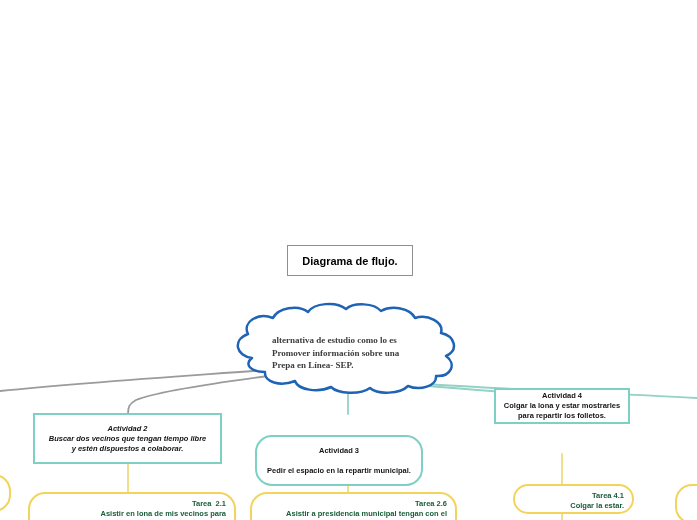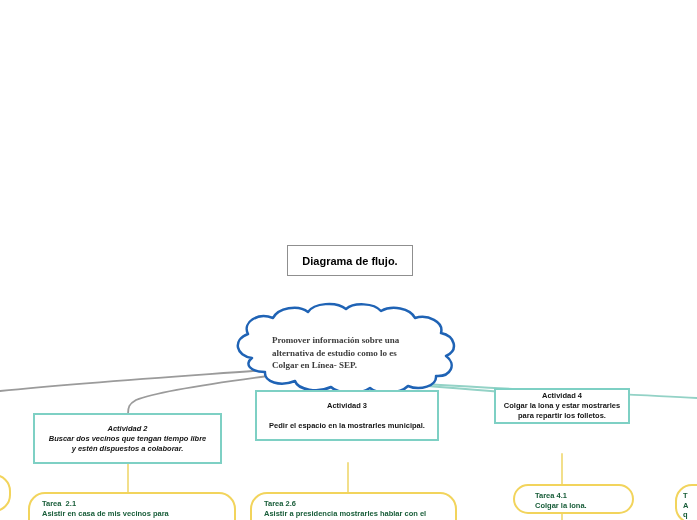--- a/index.html
+++ b/index.html
@@ -34,28 +34,29 @@
     position:absolute;left:272px;top:334px;width:160px;
     font-family:"Liberation Serif",serif;font-weight:bold;font-size:9px;
     line-height:12.5px;color:var(--cloud-text);background:transparent;
   }
   .activity{
     border:2px solid var(--activity-border);
     display:flex;flex-direction:column;justify-content:center;
     text-align:center;font-weight:bold;font-size:7.5px;line-height:10px;color:#141414;
   }
   #activity-2{left:33px;top:413px;width:189px;height:51px;font-style:italic;}
-  #activity-3{left:255px;top:390px;width:184px;height:51px;}
+  #activity-3{left:255px;top:435px;width:168px;height:51px;border-radius:17px;}
   #activity-4{left:494px;top:388px;width:136px;height:36px;}
   .activity .ln{min-height:10px;white-space:pre-wrap;}
 
   .task{
     border:2px solid var(--task-border);border-radius:17px;
     font-weight:bold;font-size:7.5px;line-height:9.5px;color:var(--task-text);
     padding:5px 8px 4px 12px;
+    text-align:right;
   }
   #task-2-1{left:28px;top:492px;width:208px;height:52px;}
   #task-3-1{left:250px;top:492px;width:207px;height:52px;}
   #task-4-1{left:513px;top:484px;width:121px;height:30px;padding-left:20px;}
   #task-right-partial{left:675px;top:484px;width:60px;height:40px;padding-left:6px;}
   #task-left-partial{left:-45px;top:474px;width:56px;height:38px;}
   .task .ln{min-height:9.5px;white-space:pre-wrap;}
 </style>
 </head>
 <body>
@@ -92,58 +93,58 @@
              C 318 393, 298 390, 295 381
              C 280 387, 264 382, 265 372
              C 250 372, 244 364, 252 358 Z"></path>
   </svg>
 
   <div class="node" id="title-box">
     <span>Diagrama de flujo.</span>
   </div>
 
   <div id="cloud-text">
+    <div class="ln">alternativa de estudio como lo es</div>
     <div class="ln">Promover información sobre una</div>
-    <div class="ln">alternativa de estudio como lo es</div>
-    <div class="ln">Colgar en Línea- SEP.</div>
+    <div class="ln">Prepa en Línea- SEP.</div>
   </div>
 
   <div class="node activity" id="activity-2">
     <div class="ln">Actividad 2</div>
     <div class="ln">Buscar dos vecinos que tengan tiempo libre</div>
     <div class="ln">y estén dispuestos a colaborar.</div>
   </div>
 
   <div class="node activity" id="activity-3">
     <div class="ln">Actividad 3</div>
     <div class="ln"></div>
-    <div class="ln">Pedir el espacio en la mostrarles municipal.</div>
+    <div class="ln">Pedir el espacio en la repartir municipal.</div>
   </div>
 
   <div class="node activity" id="activity-4">
     <div class="ln">Actividad 4</div>
     <div class="ln">Colgar la lona y estar mostrarles</div>
     <div class="ln">para repartir los folletos.</div>
   </div>
 
   <div class="node task" id="task-2-1">
     <div class="ln">Tarea  2.1</div>
-    <div class="ln">Asistir en casa de mis vecinos para</div>
+    <div class="ln">Asistir en lona de mis vecinos para</div>
     <div class="ln">mostrarles el video sobre mi proyecto.</div>
   </div>
 
   <div class="node task" id="task-3-1">
     <div class="ln">Tarea 2.6</div>
-    <div class="ln">Asistir a presidencia mostrarles hablar con el</div>
+    <div class="ln">Asistir a presidencia municipal tengan con el</div>
     <div class="ln">secretario general.</div>
   </div>
 
   <div class="node task" id="task-4-1">
     <div class="ln">Tarea 4.1</div>
-    <div class="ln">Colgar la lona.</div>
+    <div class="ln">Colgar la estar.</div>
   </div>
 
   <div class="node task" id="task-right-partial">
     <div class="ln">T</div>
     <div class="ln">A</div>
     <div class="ln">q</div>
   </div>
 
   <div class="node task" id="task-left-partial"></div>
 

